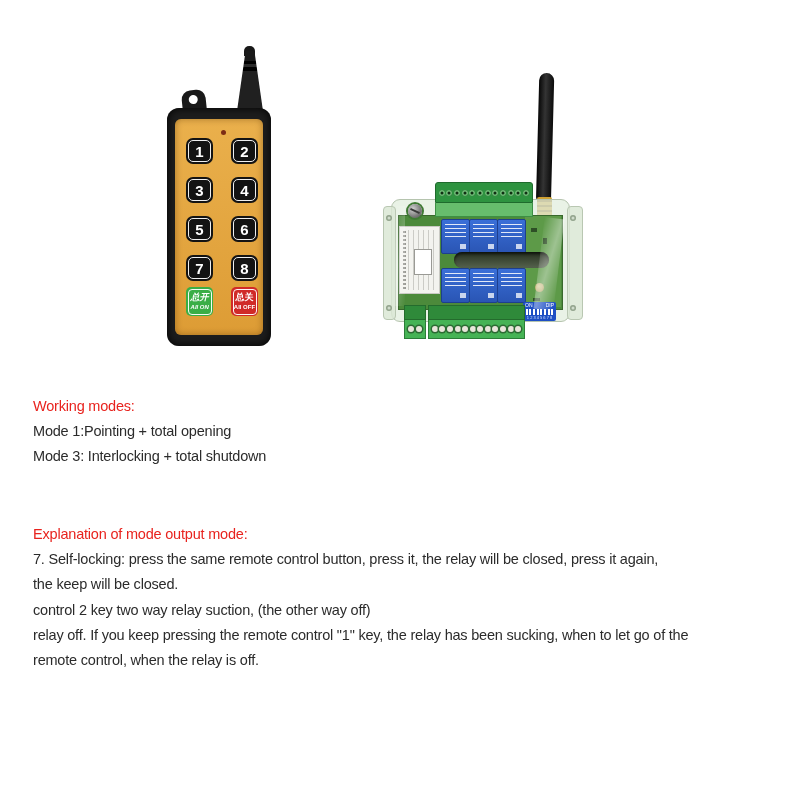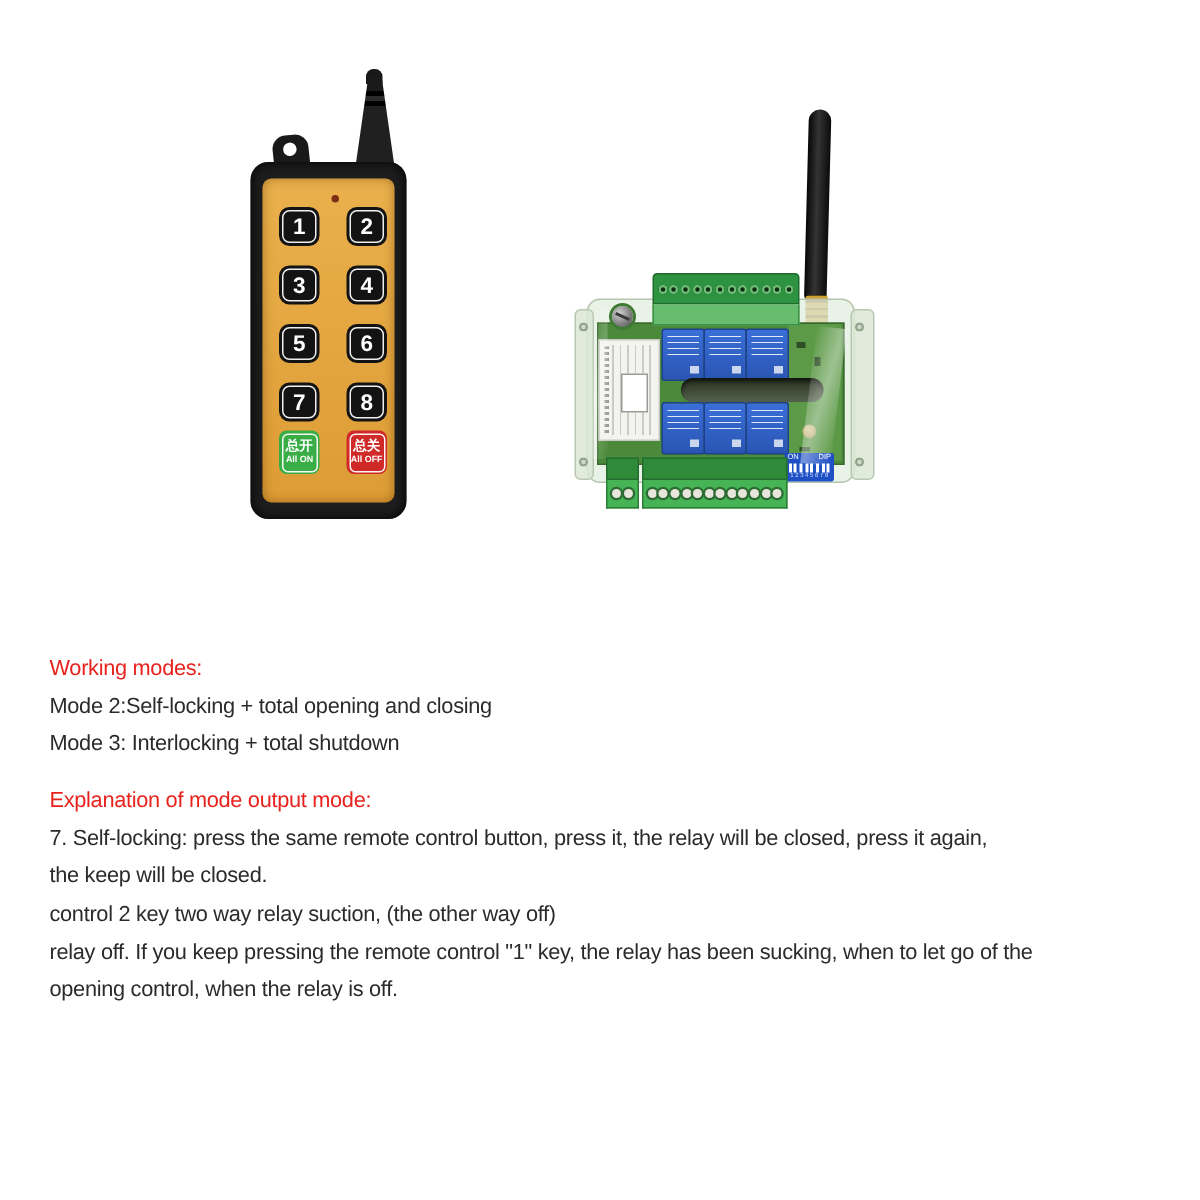--- a/index.html
+++ b/index.html
@@ -37,21 +37,21 @@
   .rc-btn::before { content:""; position:absolute; inset:2px; border:1.5px solid #efefef;
     border-radius:5px; }
   .bigrow { position:absolute; left:11px; top:168px; display:flex; column-gap:18px; }
   .big-btn { position:relative; width:27px; height:29px; border-radius:5px;
     display:flex; flex-direction:column; align-items:center; justify-content:center;
     color:#fff; }
   .big-btn::before { content:""; position:absolute; inset:1.5px;
     border:1px solid rgba(255,255,255,.95); border-radius:4px; }
   .big-btn .cn { font-size:9px; font-weight:bold; line-height:11px; letter-spacing:0; }
   .big-btn .en { font-size:7px; font-weight:bold; line-height:8px; transform:scale(.85); white-space:nowrap; }
-  .allon  { background:#3aae46; }
+  .allon  { background:#3aae46;font-style:italic; }
   .alloff { background:#d02a28; }
 
   
   .receiver { position:absolute; left:383px; top:60px; width:200px; height:292px; }
   .r-antenna { position:absolute; left:153px; top:13px; width:15px; height:127px;
     background:linear-gradient(90deg,#060606,#343434 45%,#0b0b0b);
     border-radius:8px 8px 3px 3px; transform:rotate(1.5deg); transform-origin:50% 100%; }
   .r-sma { position:absolute; left:154px; top:137px; width:15px; height:22px;
     background:repeating-linear-gradient(180deg,#cfa133 0 3px,#8a6616 3px 5px);
     border-radius:2px; }
@@ -261,31 +261,31 @@
           </div>
       </div>
 
       <div class="corner-screw"></div>
       <div class="gloss g1"></div>
       <div class="gloss g2"></div>
     </div>
   </div>
 
   <div class="copy working">
-    <div class="heading" style="color: rgb(232, 35, 30); margin-top: 40px;">Working modes:</div>
+    <div class="heading" style="color: rgb(232, 35, 30);">Working modes:</div>
     <div>
-        <div class="mode-line">Mode 2:Self-locking + total opening and closing</div>
+        <div class="mode-line">Mode 1:Pointing + total opening</div>
         <div class="mode-line">Mode 3: Interlocking + total shutdown</div>
       </div>
   </div>
 
   <div class="copy explanation">
     <div class="heading" style="color: rgb(232, 35, 30);">Explanation of mode output mode:</div>
     <div>
         <div class="exp-line">7. Self-locking: press the same remote control button, press it, the relay will be closed, press it again,</div>
         <div class="exp-line">the keep will be closed.</div>
         <div class="exp-line">control 2 key two way relay suction, (the other way off)</div>
         <div class="exp-line">relay off. If you keep pressing the remote control "1" key, the relay has been sucking, when to let go of the</div>
-        <div class="exp-line">opening control, when the relay is off.</div>
+        <div class="exp-line">remote control, when the relay is off.</div>
       </div>
   </div>
 
 </div>
 
 </body></html>

